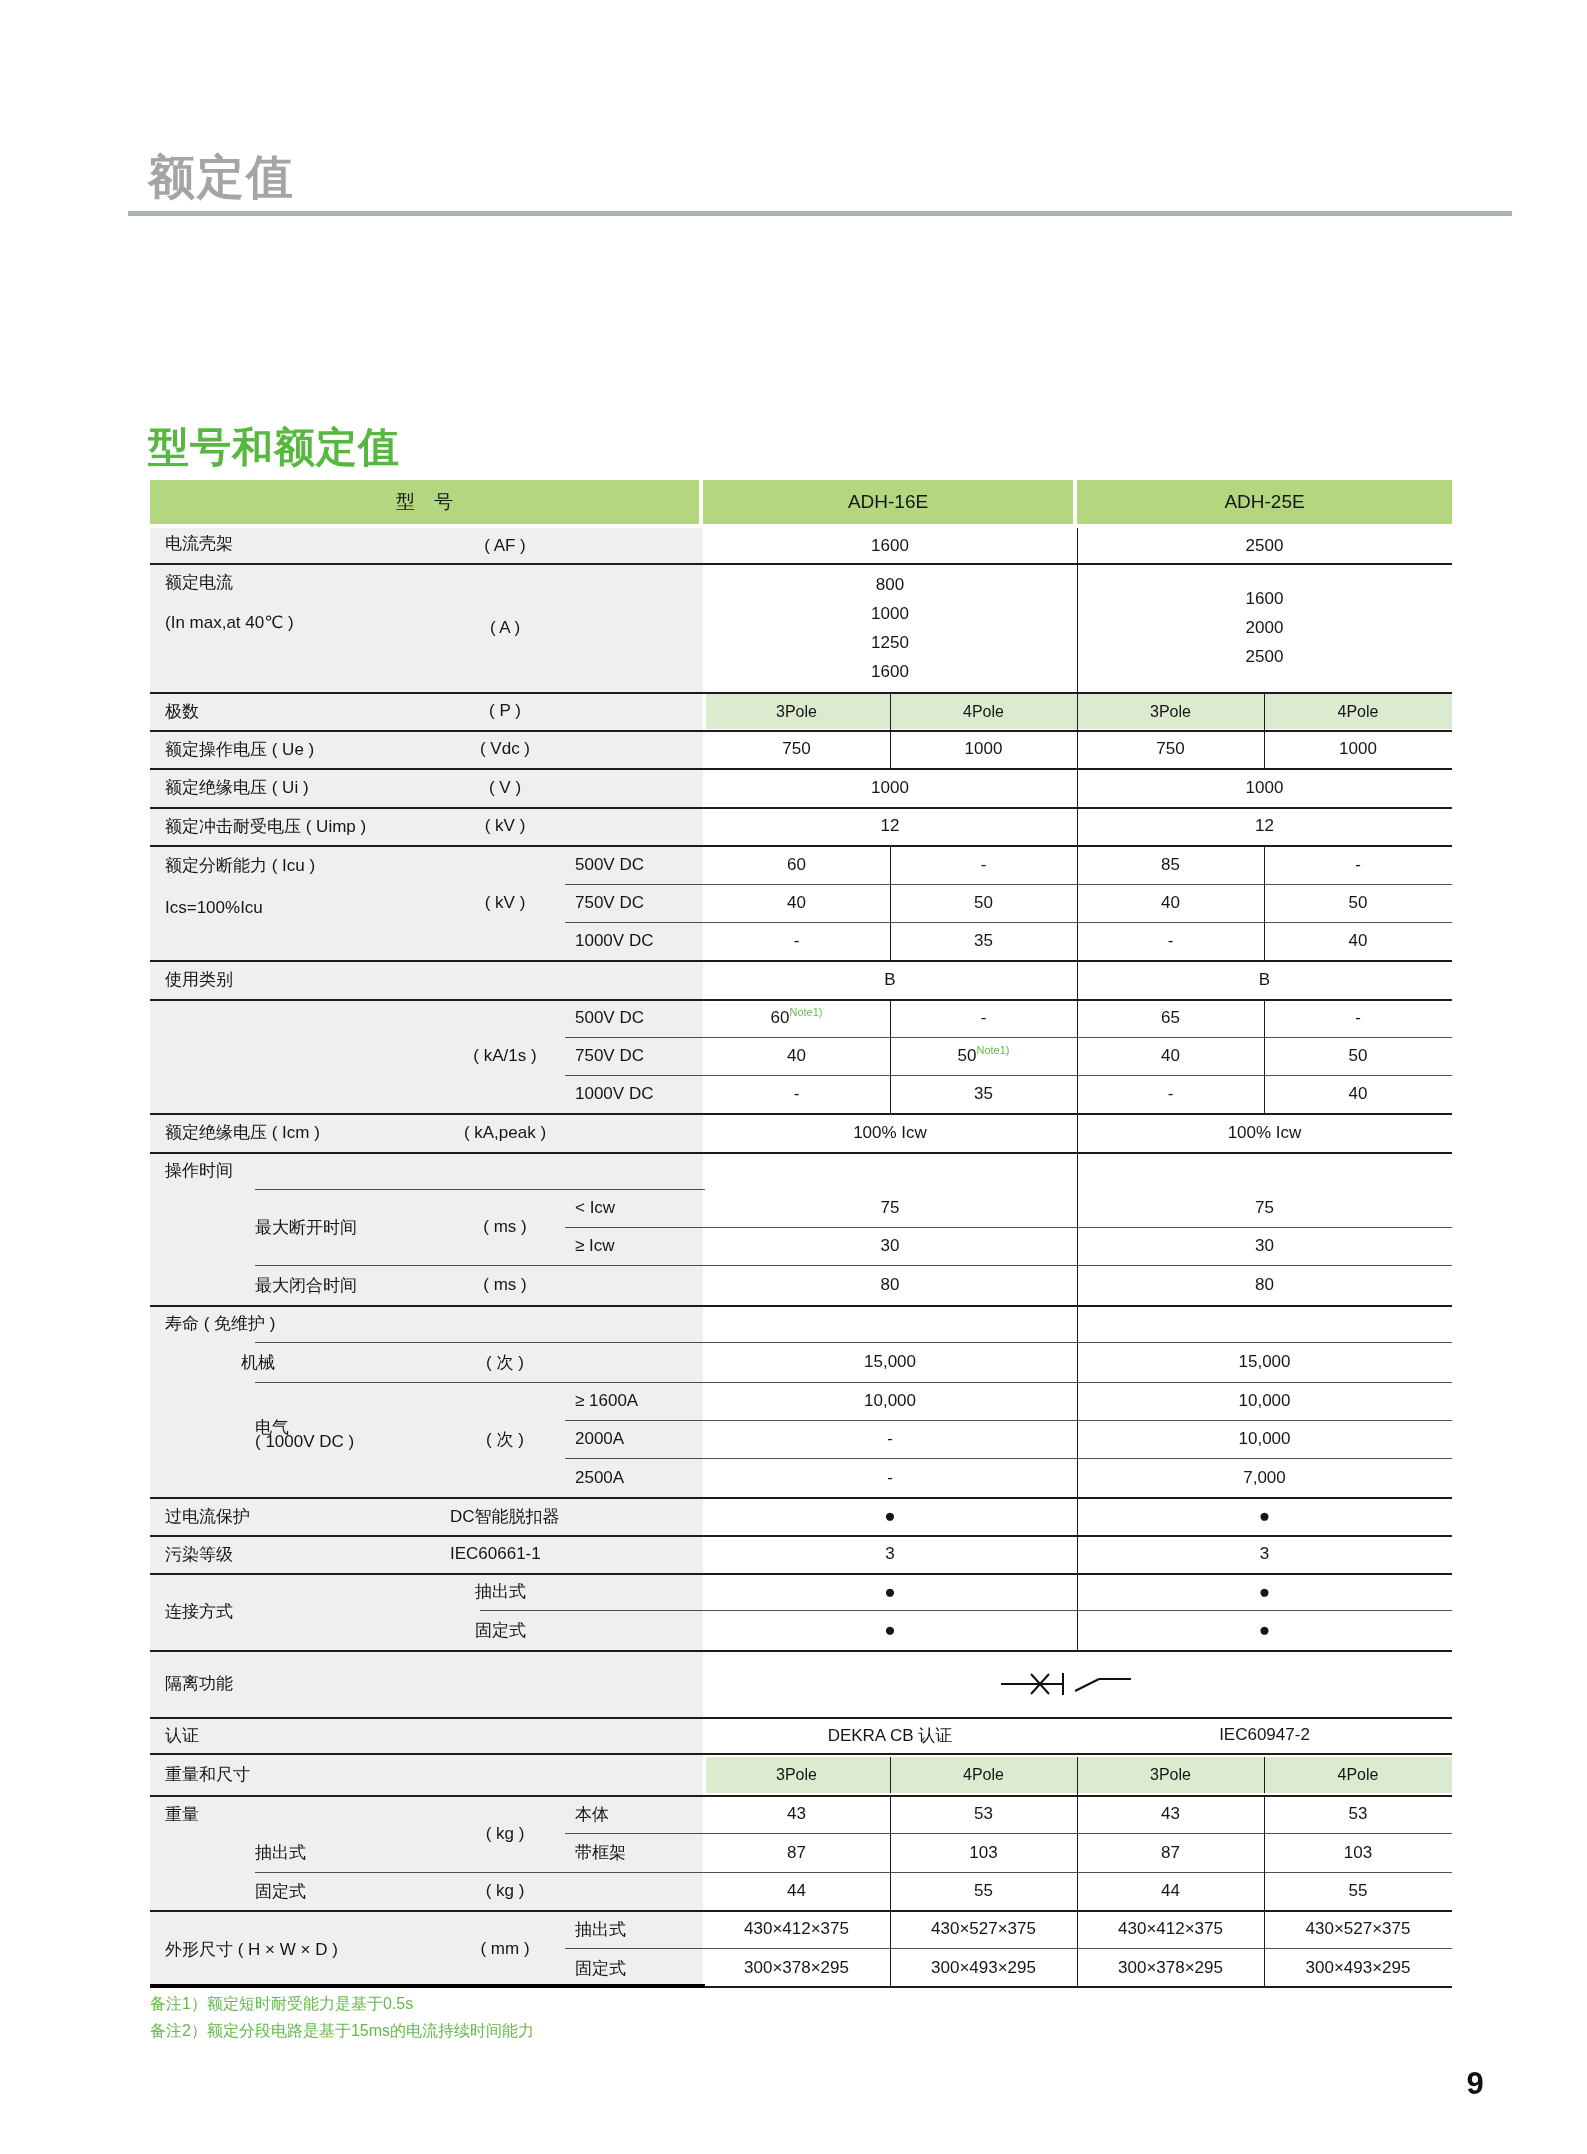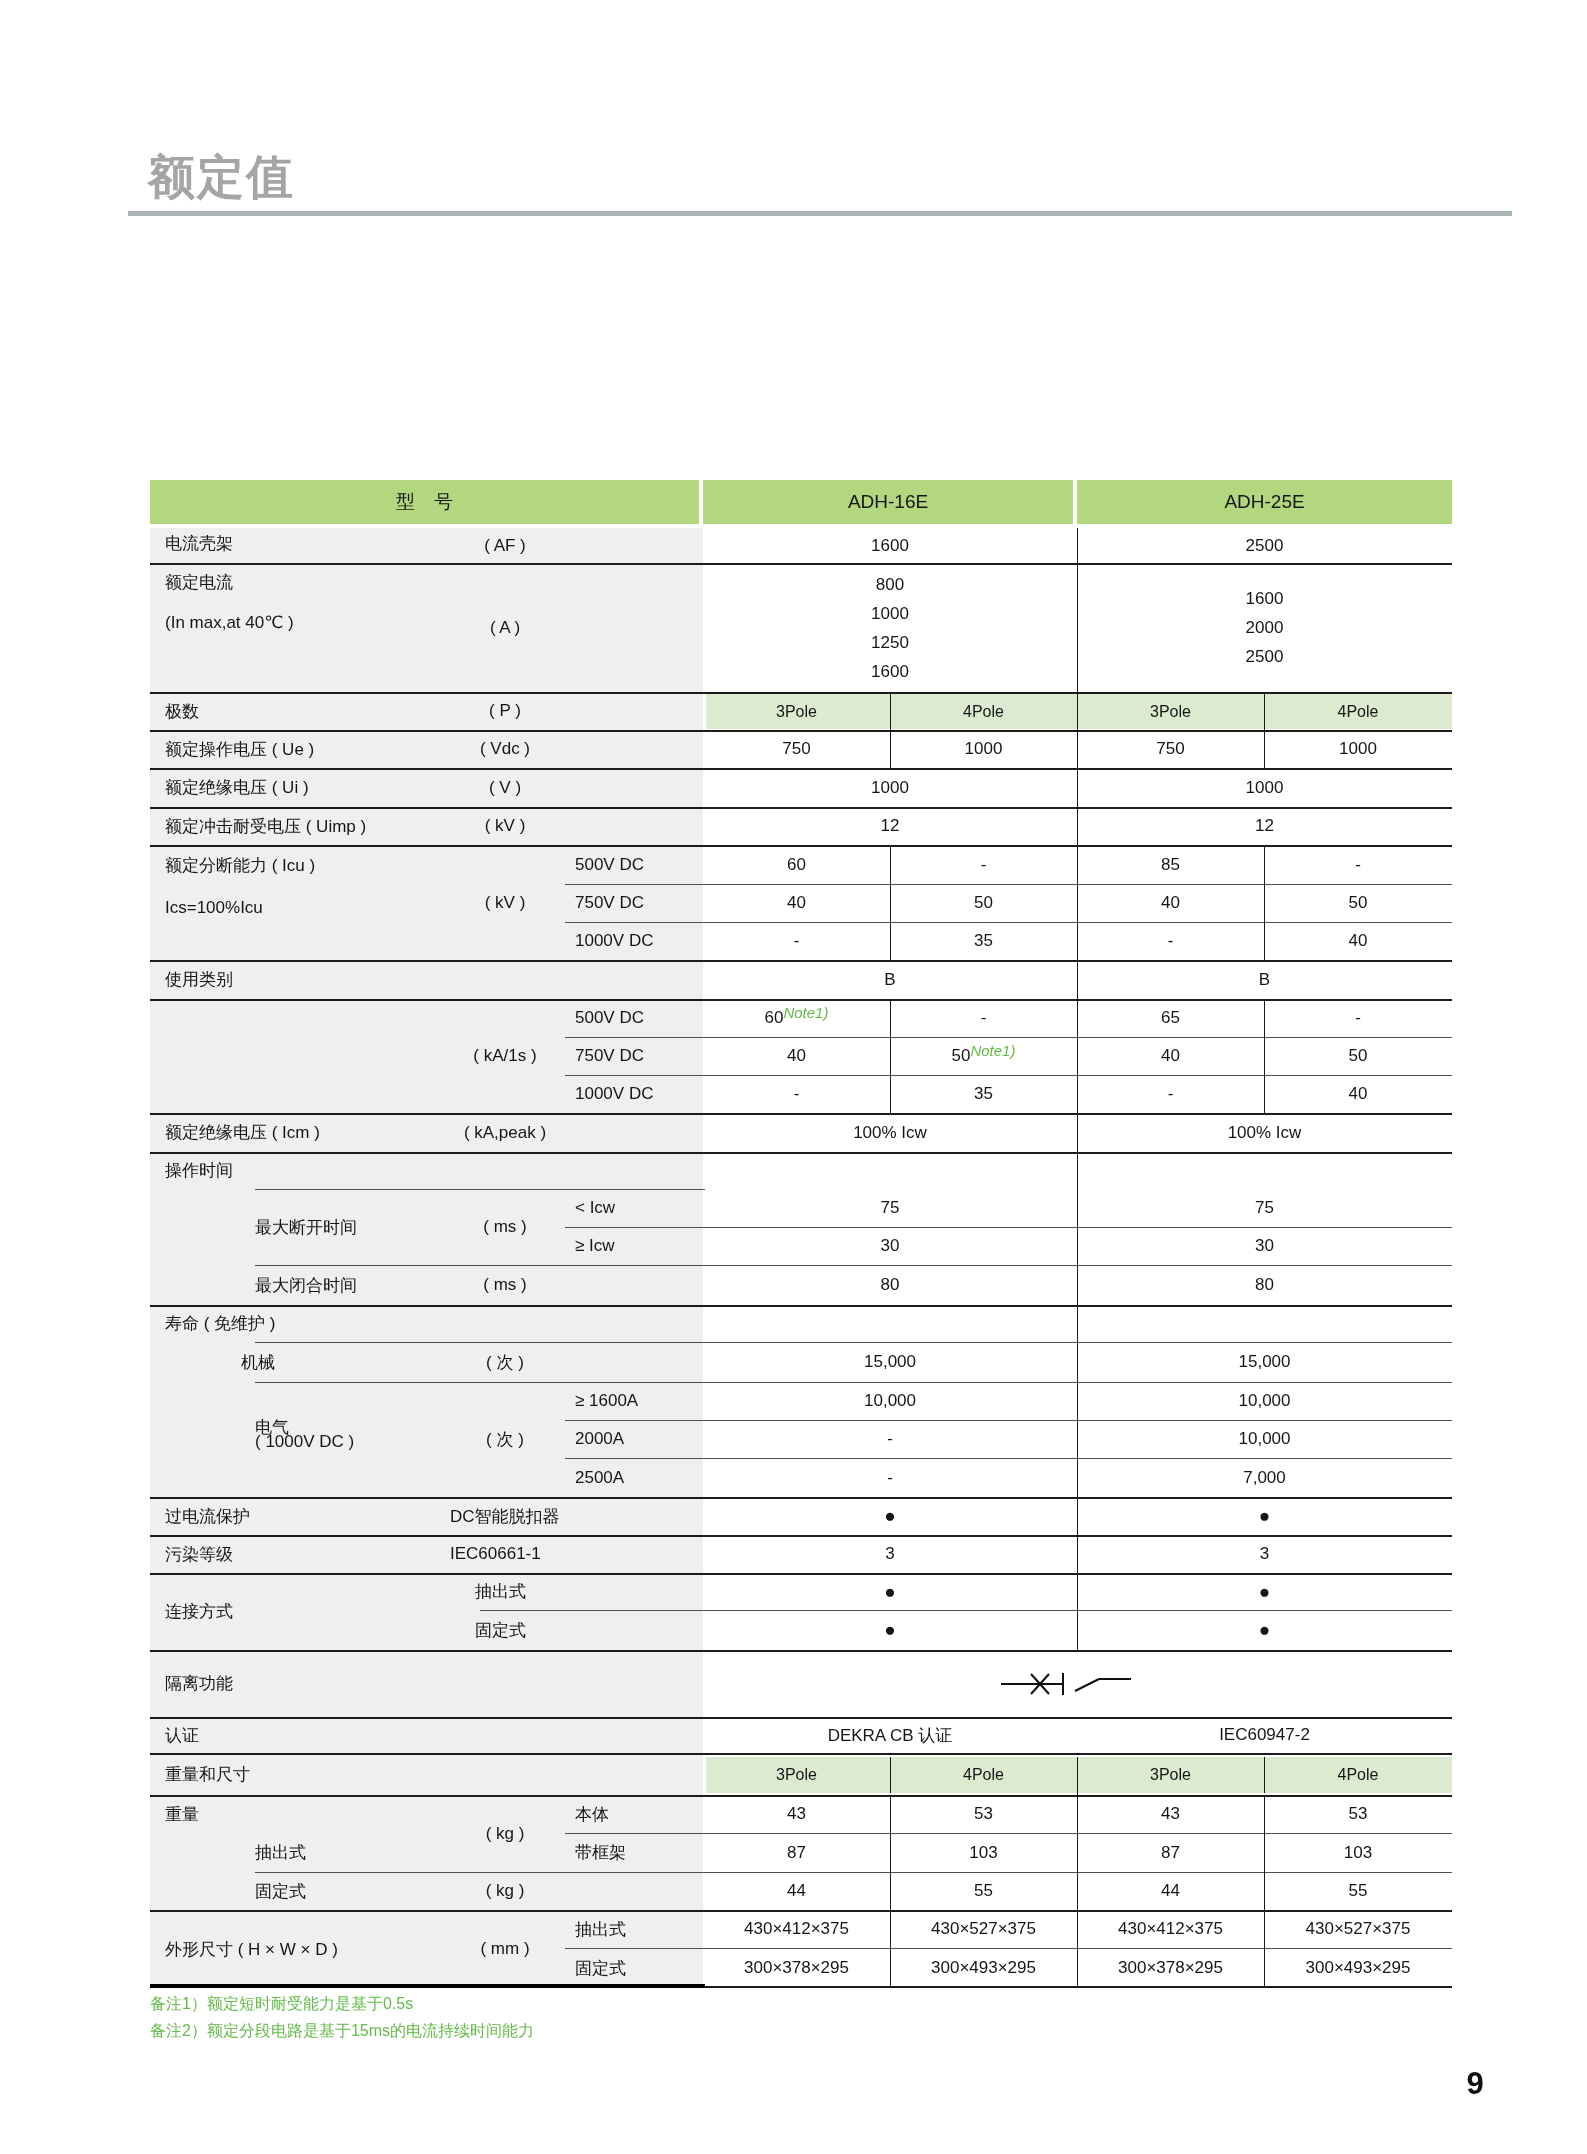--- a/index.html
+++ b/index.html
@@ -11,37 +11,38 @@
   .left{justify-content:flex-start;}
   .col{flex-direction:column;line-height:29px;}
   .hl{position:absolute;height:2px;background:#1c1c1c;}
   .hs{position:absolute;height:1px;background:#4f4f4f;}
   .vl{position:absolute;width:1px;background:#1c1c1c;}
   .graycol{position:absolute;left:150px;top:528px;width:553px;height:1460px;background:#efefef;}
   .band{position:absolute;top:480px;height:44px;background:#b2d77f;display:flex;
         align-items:center;justify-content:center;font-size:19px;}
   .pale{background:#dcead0;}
   .note{font-size:16px;color:#64ba4a;}
-  .sup{font-size:15px;color:#64ba4a;position:relative;top:-6px;font-style:italic;}
+  .sup{font-size:11px;color:#64ba4a;position:relative;top:-6px;}
   .bullet{font-size:19px;}
   #page-title{position:absolute;left:148px;top:146px;font-size:47px;font-weight:bold;
               color:#a5a5a5;letter-spacing:2px;}
   #title-rule{position:absolute;left:128px;top:211px;width:1384px;height:5px;background:#aab3b6;}
   #section-title{position:absolute;left:148px;top:420px;font-size:41px;font-weight:bold;
                  color:#56b83e;letter-spacing:1px;}
   #page-num{position:absolute;left:1440px;top:2062px;width:70px;height:44px;display:flex;
             align-items:center;justify-content:center;font-size:31px;font-weight:bold;color:#111;}
 </style>
 </head>
 <body>
 
 <div id="page">
 
   <div id="page-title">额定值</div>
   <div id="title-rule"></div>
+  <div id="section-title">型号和额定值</div>
 
   <div class="band" style="left:150px;width:549px;">型　号</div>
   <div class="band" style="left:703px;width:370px;">ADH-16E</div>
   <div class="band" style="left:1077px;width:375px;">ADH-25E</div>
 
   <div class="grayol graycol" style="position:absolute;left:150px;top:528px;width:553px;height:1460px;background:#efefef;"></div>
 
   <div class="abs pale" style="left:706px;top:694px;width:746px;height:35px;"></div>
   <div class="abs pale" style="left:706px;top:1757px;width:746px;height:36px;"></div>
 

